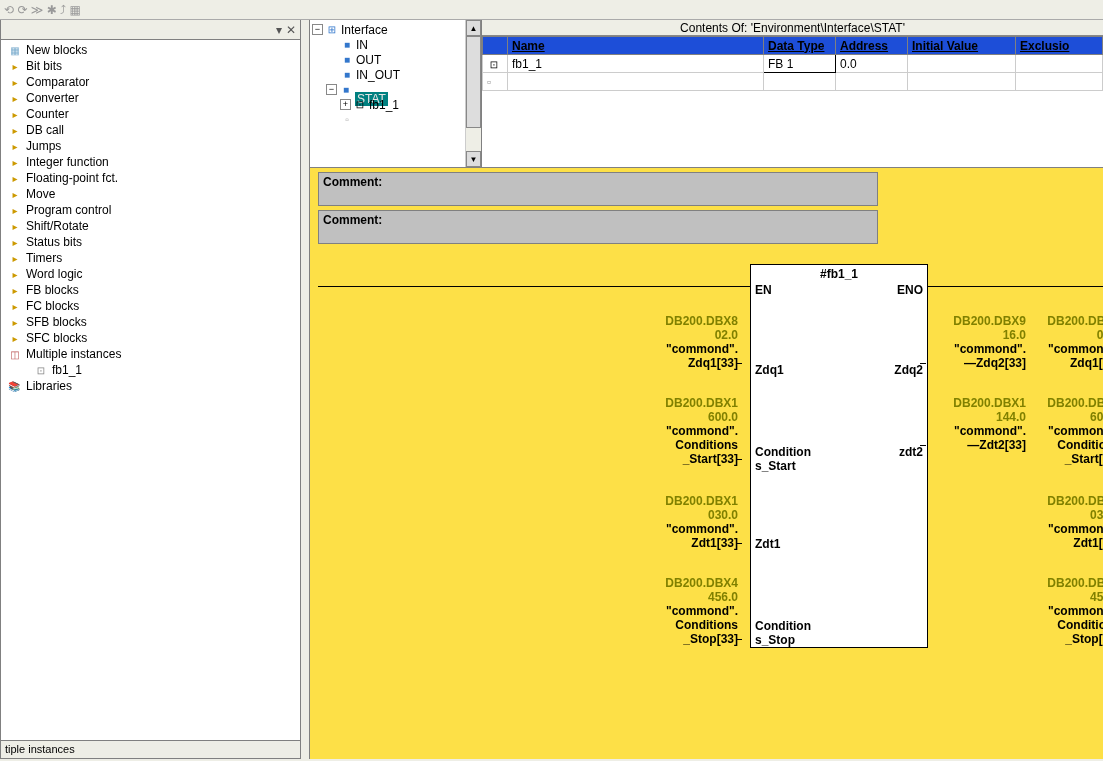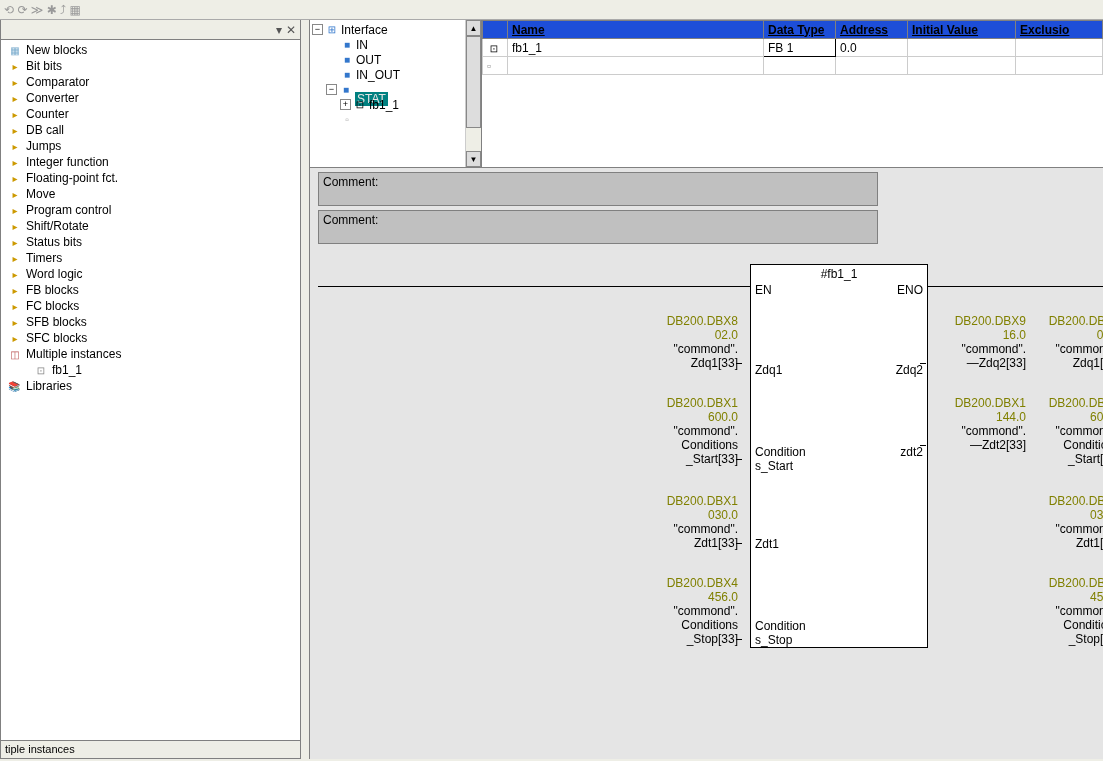--- a/index.html
+++ b/index.html
@@ -26,21 +26,21 @@
 .if-selected { background: #008080; color: #e5e5e5; padding: 0 2px; margin-top: 18px; }
 .scrollbar-v { width: 16px; background: #eeeee6; border-left: 1px solid #ccc; position: absolute; right: 0; top: 0; bottom: 0; display: flex; flex-direction: column; }
 .sb-btn { height: 16px; background: #ddd; border: 1px solid #888; display: flex; align-items: center; justify-content: center; font-size: 8px; cursor: pointer; }
 .sb-track { flex: 1; position: relative; }
 .sb-thumb { position: absolute; left: 0; right: 0; background: #ddd; border: 1px solid #888; cursor: pointer; }
 .interface-table-wrap { flex: 1; display: flex; flex-direction: column; overflow: hidden; }
 .contents-label { height: 16px; padding: 1px 4px; background: #eeeee6; color: #000; border-bottom: 1px solid #888; text-align: center; }
 .if-table { border-collapse: collapse; width: 100%; }
 .if-table th { background: #1d4ed8; border: 1px solid #808080; padding: 1px 4px; text-align: left; font-weight: bold; font-size: 12px; height: 18px; text-decoration: underline; }
 .if-table td { border: 1px solid #ccc; padding: 1px 4px; height: 18px; background: #fff; }
-.editor-area { flex: 1; background: #e5e5e5; overflow: auto; padding: 0; position: relative; }
+.editor-area { flex: 1; background: #fde047; overflow: auto; padding: 0; position: relative; font-weight: bold; }
 .comment-box { background: #c0c0c0; border: 1px solid #808080; margin: 4px 0 4px 8px; width: 560px; padding: 2px 4px; height: 34px; font-size: 12px; }
 .network-label { margin: 6px 0 2px 8px; font-size: 12px; }
 .nw-badge { background: #008080; color: #fff; padding: 1px 3px; border: 1px dashed #fff; }
 .ladder-area { margin: 20px 0 0 8px; position: relative; height: 420px; }
 .fb-block { position: absolute; border: 1px solid #000; background: #fff; }
 .fb-title { text-align: center; padding: 2px 0; font-size: 12px; }
 .port-label { position: absolute; font-size: 12px; }
 .rail-text { position: absolute; font-size: 12px; text-align: right; white-space: nowrap; }
 .rail-text-l { text-align: left; }
 .addr { color: #808000; }
@@ -198,20 +198,21 @@
         <div class="scrollbar-v">
           <div class="sb-btn">▲</div>
           <div class="sb-track">
               <div class="sb-thumb" style="top:0;height:80%"></div>
             </div>
           <div class="sb-btn">▼</div>
         </div>
       </div>
 
       <div class="interface-table-wrap">
+        <div class="contents-label">Contents Of: 'Environment\Interface\STAT'</div>
         <table class="if-table">
           <tbody>
               <tr>
             <th style="width:16px"></th>
             <th style="width:256px">Name</th>
             <th style="width:72px">Data Type</th>
             <th style="width:72px">Address</th>
             <th style="width:108px">Initial Value</th>
             <th>Exclusio</th>
           </tr>

